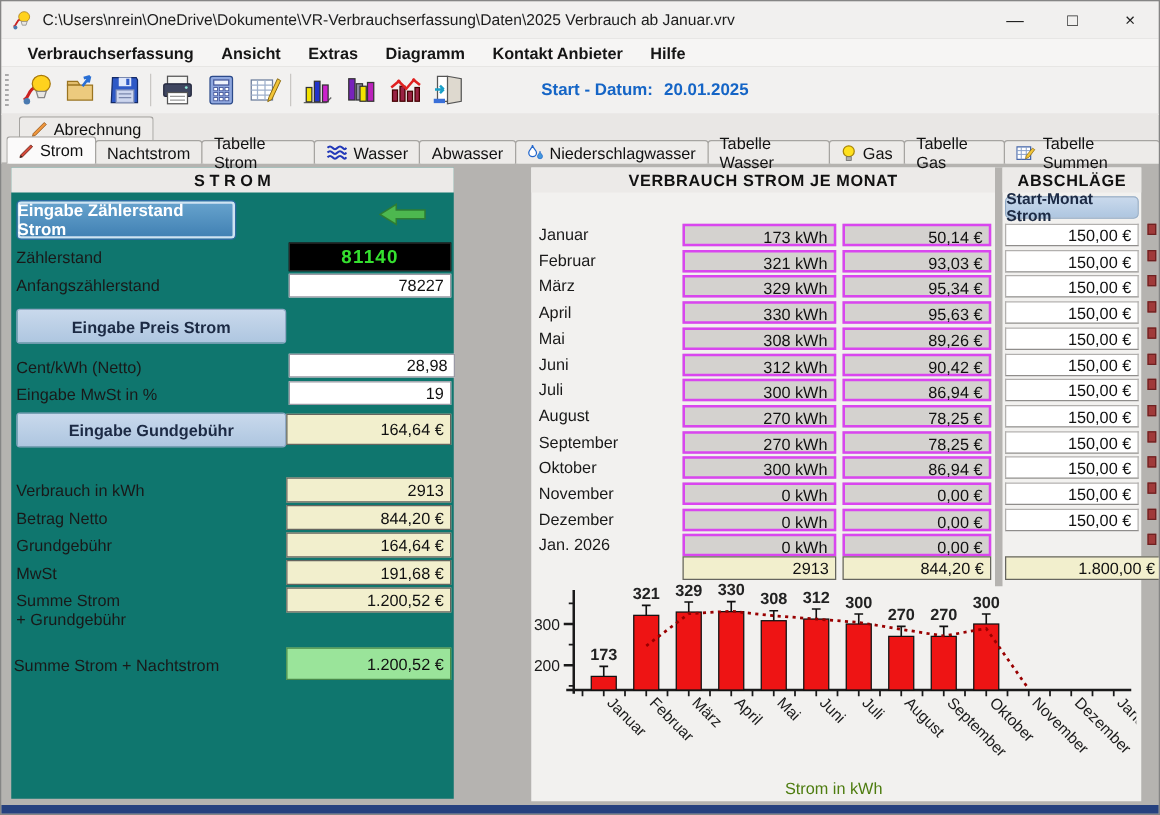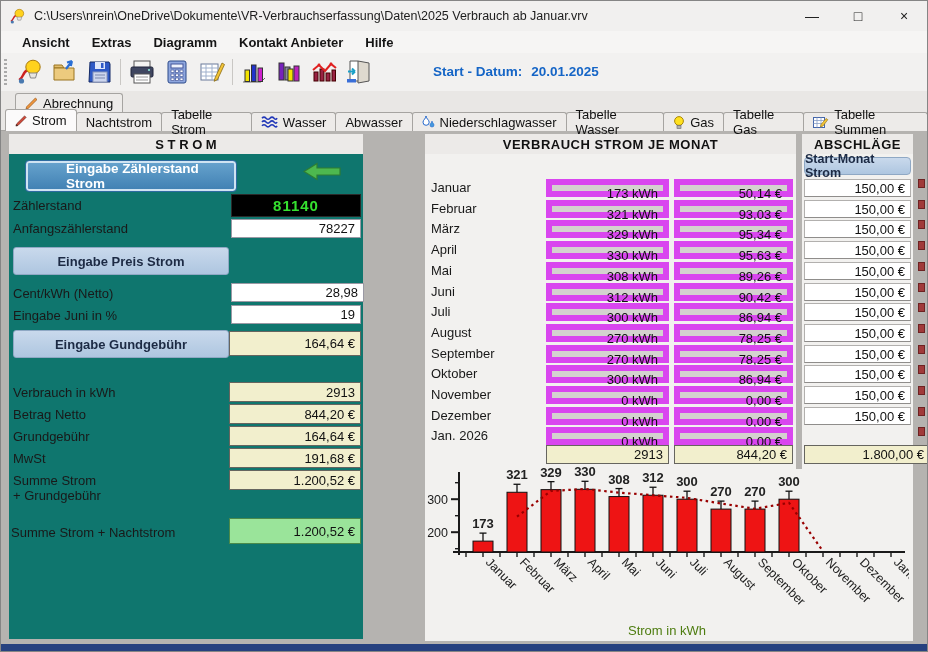--- a/index.html
+++ b/index.html
@@ -38,21 +38,21 @@
   .lbl{font-size:13px;color:#191919;white-space:nowrap;}
   .btn-dark{background:linear-gradient(#68a4ce,#3f7fb2);color:#fff;font-weight:bold;font-size:13.5px;
             border:1px solid #2d6ba0;border-radius:4px;box-shadow:inset 0 0 0 2px #cfe3f2;
             display:flex;align-items:center;justify-content:center;box-sizing:border-box;}
   .btn-light,.btn-small{background:linear-gradient(#c9d9ec,#aec6e0);color:#1c2a44;font-weight:600;font-size:13px;
             border:1px solid #8fa8c4;border-radius:3px;display:flex;align-items:center;justify-content:center;box-sizing:border-box;}
   .btn-small{font-size:12.5px;border-radius:4px;}
   .blackbox{background:#000;color:#35e02f;font-weight:bold;font-size:15px;letter-spacing:1px;text-align:center;border:1px solid #2a2a2a;box-sizing:border-box;}
   .inputbox{background:#fff;border:1px solid #9a99a4;font-size:13px;color:#111;text-align:right;padding-right:5px;box-sizing:border-box;}
   .creambox{background:#f2efcd;border:1px solid #66655f;font-size:13px;color:#111;text-align:right;padding-right:5px;box-sizing:border-box;}
-  .graybox{background:#d4d2cf;border:6px solid #d946ef;font-size:13px;color:#111;text-align:right;padding-right:5px;box-sizing:border-box;}
+  .graybox{background:#d4d2cf;border:2px solid #d946ef;font-size:13px;color:#111;text-align:right;padding-right:5px;box-sizing:border-box;}
   .whitebox{background:#fff;border:1px solid #b2b0ae;border-bottom-color:#8f8d8b;font-size:13px;color:#111;text-align:right;padding-right:5px;box-sizing:border-box;}
   .greenbox{background:#9ae49a;border:1px solid #4a8a4a;font-size:13px;color:#111;text-align:right;padding-right:5px;box-sizing:border-box;}
   .mrow-label{font-size:13px;color:#191919;}
   .edge-mark{position:absolute;left:917px;width:7px;height:9px;background:#a03a3a;border:1px solid #6e2222;box-sizing:border-box;}
   .bottombar{position:absolute;left:0;bottom:0;width:100%;height:7px;background:#26417f;}
 </style>
 </head>
 <body>
 
 <div class="app">
@@ -68,20 +68,21 @@
     </span>
     <span class="title">C:\Users\nrein\OneDrive\Dokumente\VR-Verbrauchserfassung\Daten\2025 Verbrauch  ab Januar.vrv</span>
     <div class="winbtns">
       <div class="winbtn">—</div>
       <div class="winbtn">□</div>
       <div class="winbtn">×</div>
     </div>
   </div>
 
   <div class="menubar" id="menubar">
+      <div class="menu-item">Verbrauchserfassung</div>
       <div class="menu-item">Ansicht</div>
       <div class="menu-item">Extras</div>
       <div class="menu-item">Diagramm</div>
       <div class="menu-item">Kontakt Anbieter</div>
       <div class="menu-item">Hilfe</div>
     </div>
 
   <div class="toolbar">
     <div class="grip"></div>
     <div id="tbicons">
@@ -262,34 +263,34 @@
             </svg>
           </span>
           <span>Tabelle Summen</span>
         </div>
       </div>
     <div class="tabline"></div>
   </div>
 
   <div id="left-panel">
     <div class="sect-head abs" style="left:0;top:0;width:354px;height:20px;">S T R O M</div>
-    <div class="btn-dark abs" style="left:16px;top:26px;width:212px;height:32px;padding-left:40px;">Eingabe Zählerstand Strom</div>
+    <div class="btn-dark abs" style="left:4px;top:26px;width:176px;height:32px;">Eingabe Zählerstand Strom</div>
     <span class="abs" style="left:294px;top:28px;">
       <svg width="38" height="19" viewBox="0 0 38 19">
           <path d="M1 9.5 L14 1.5 V6 h23 v7 H14 v4.5 z" fill="#4db84f" stroke="#2e7d33" stroke-width="1.2"></path>
         </svg>
     </span>
     <div class="lbl abs" style="left:4px;top:64px;">Zählerstand</div>
     <div class="blackbox abs" style="left:222px;top:60px;width:130px;height:23px;line-height:22px;">81140</div>
     <div class="lbl abs" style="left:4px;top:87px;">Anfangszählerstand</div>
     <div class="inputbox abs" style="left:222px;top:85px;width:130px;height:19px;line-height:18px;">78227</div>
     <div class="btn-light abs" style="left:4px;top:113px;width:216px;height:28px;">Eingabe Preis Strom</div>
     <div class="lbl abs" style="left:4px;top:152px;">Cent/kWh (Netto)</div>
     <div class="inputbox abs" style="left:222px;top:149px;width:133px;height:19px;line-height:18px;">28,98</div>
-    <div class="lbl abs" style="left:4px;top:174px;">Eingabe Juni in %</div>
+    <div class="lbl abs" style="left:4px;top:174px;">Eingabe MwSt in %</div>
     <div class="inputbox abs" style="left:222px;top:171px;width:130px;height:19px;line-height:18px;">19</div>
     <div class="btn-light abs" style="left:4px;top:196px;width:216px;height:28px;">Eingabe Gundgebühr</div>
     <div class="creambox abs" style="left:220px;top:197px;width:132px;height:25px;line-height:24px;">164,64 €</div>
     <div id="strom-rows">
         <div class="lbl abs" style="left: 4px; top: 251px;">Verbrauch in kWh</div>
         <div class="creambox abs" style="left: 220px; top: 248px; width: 132px; height: 20px; line-height: 19px;">2913</div>
         <div class="lbl abs" style="left: 4px; top: 273px;">Betrag Netto</div>
         <div class="creambox abs" style="left: 220px; top: 270px; width: 132px; height: 20px; line-height: 19px;">844,20 €</div>
         <div class="lbl abs" style="left: 4px; top: 295px;">Grundgebühr</div>
         <div class="creambox abs" style="left: 220px; top: 292px; width: 132px; height: 20px; line-height: 19px;">164,64 €</div>

